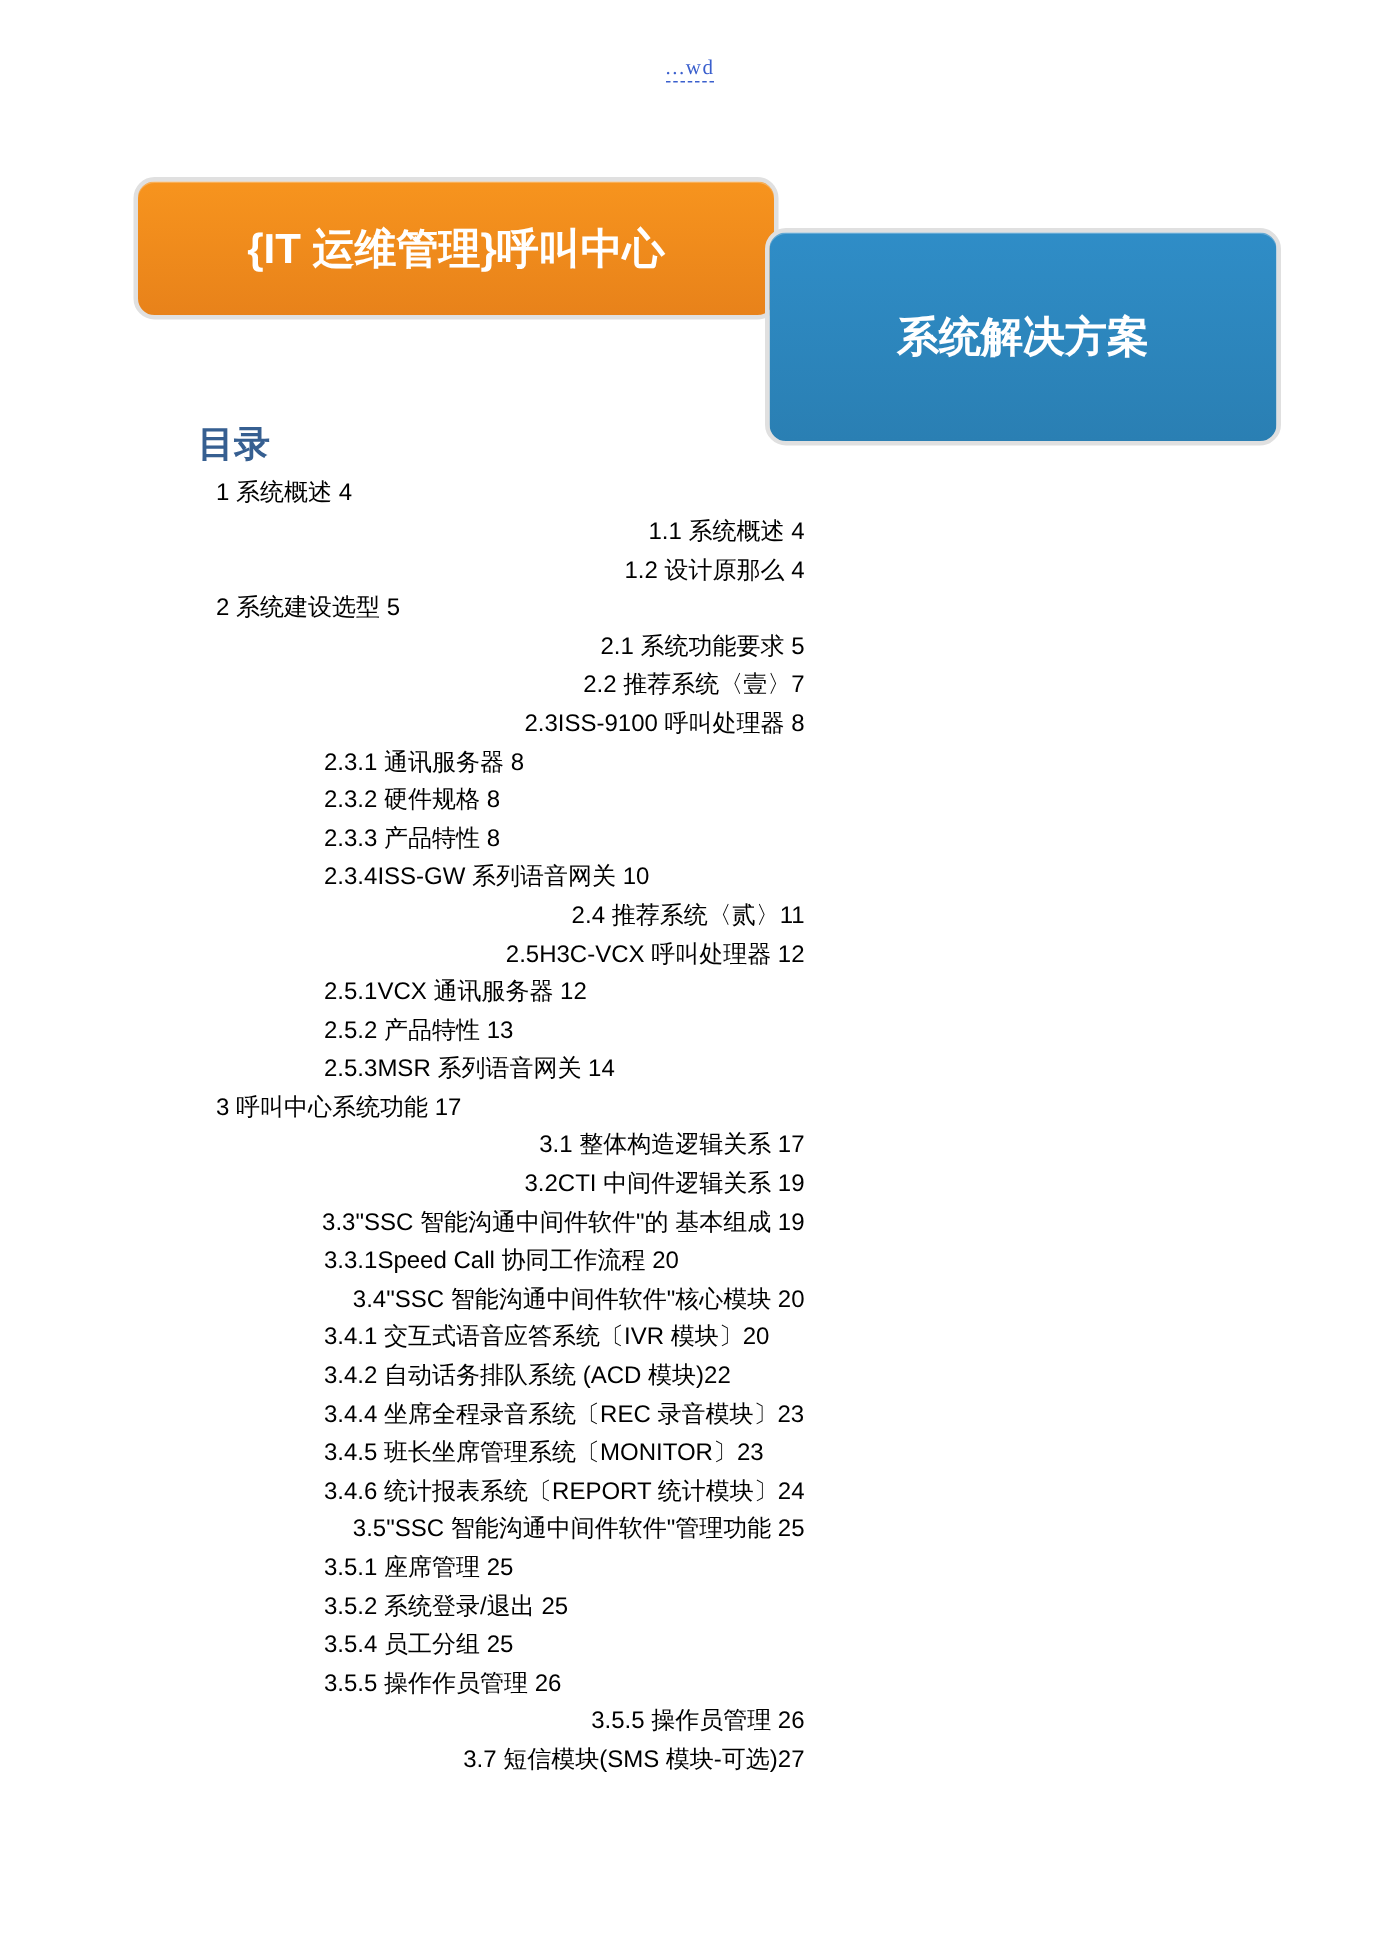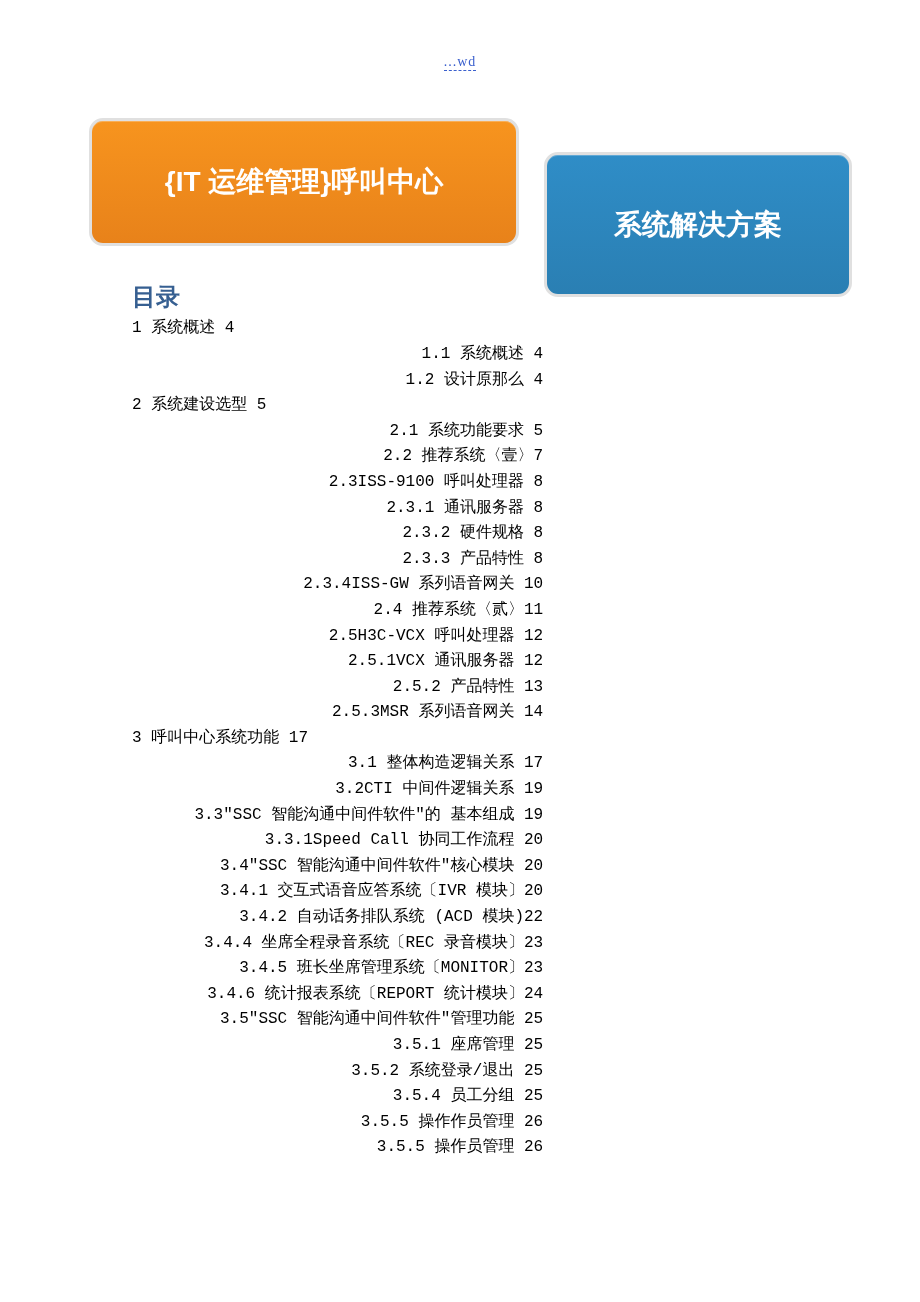--- a/index.html
+++ b/index.html
@@ -11,84 +11,82 @@
     font-family: "SimSun", "宋体", serif;
     overflow: hidden;
   }
   .header-link {
     position: absolute;
     top: 38px;
     left: 0;
     width: 100%;
     text-align: center;
     font-size: 14px;
-    margin-top: 16px;
   }
   .header-link a {
     color: #3a5fcd;
     text-decoration: none;
     border-bottom: 1px dashed #3a5fcd;
     letter-spacing: 1px;
     padding-bottom: 1px;
   }
   .box-orange {
     position: absolute;
     left: 89px;
     top: 118px;
     width: 430px;
-    height: 128px;
+    height: 95px;
     background: linear-gradient(to bottom, #f7941e 0%, #e8821a 100%);
     border: 3px solid #e0e0e0;
     border-radius: 14px;
     display: flex;
     align-items: center;
     justify-content: center;
     color: #ffffff;
     font-family: "Microsoft YaHei", "SimHei", sans-serif;
     font-size: 28px;
     font-weight: bold;
     box-shadow: inset 0 1px 0 rgba(255,255,255,.25);
   }
   .box-blue {
     position: absolute;
     left: 510px;
     top: 152px;
-    width: 308px;
+    width: 344px;
     height: 145px;
     background: linear-gradient(to bottom, #2f8dc7 0%, #2a7fb3 100%);
     border: 3px solid #e0e0e0;
     border-radius: 14px;
     display: flex;
     align-items: center;
     justify-content: center;
     color: #ffffff;
     font-family: "Microsoft YaHei", "SimHei", sans-serif;
     font-size: 28px;
     font-weight: bold;
     box-shadow: inset 0 1px 0 rgba(255,255,255,.25);
-    margin-left: 34px;
   }
   .content {
     position: absolute;
     left: 132px;
     top: 278px;
     font-size: 16px;
     color: #000000;
     line-height: 1.6;
   }
   .mulu {
     font-family: "SimSun", "宋体", serif;
     color: #365f91;
     font-size: 24px;
     font-weight: bold;
   }
   .lvl0 { padding-left: 0; }
   .lvl1 { padding-left: 36px; text-align: right; }
-  .lvl2 { padding-left: 72px; text-align: right; }
-  .mono { font-family: Liberation Mono, monospace; }
+  .lvl2 { padding-left: 72px; }
+  .mono { font-family: Liberation Sans, sans-serif; margin-left: 12px; }
 </style>
 </head>
 <body>
 
 <div class="header-link">
   <a href="#">...wd</a>
 </div>
 
 <div class="box-orange">
   <span>{IT 运维管理}呼叫中心</span>
@@ -127,14 +125,15 @@
       <div class="mono lvl2">3.4.2 自动话务排队系统 (ACD 模块)22</div>
       <div class="mono lvl2">3.4.4 坐席全程录音系统〔REC 录音模块〕23</div>
       <div class="mono lvl2">3.4.5 班长坐席管理系统〔MONITOR〕23</div>
       <div class="mono lvl2">3.4.6 统计报表系统〔REPORT 统计模块〕24</div>
       <div class="mono lvl1">3.5"SSC 智能沟通中间件软件"管理功能 25</div>
       <div class="mono lvl2">3.5.1 座席管理 25</div>
       <div class="mono lvl2">3.5.2 系统登录/退出 25</div>
       <div class="mono lvl2">3.5.4 员工分组 25</div>
       <div class="mono lvl2">3.5.5 操作作员管理 26</div>
       <div class="mono lvl1">3.5.5 操作员管理 26</div>
+      <div class="mono lvl1">3.7 短信模块(SMS 模块-可选)27</div>
     </div>
 </div>
 
 </body></html>

